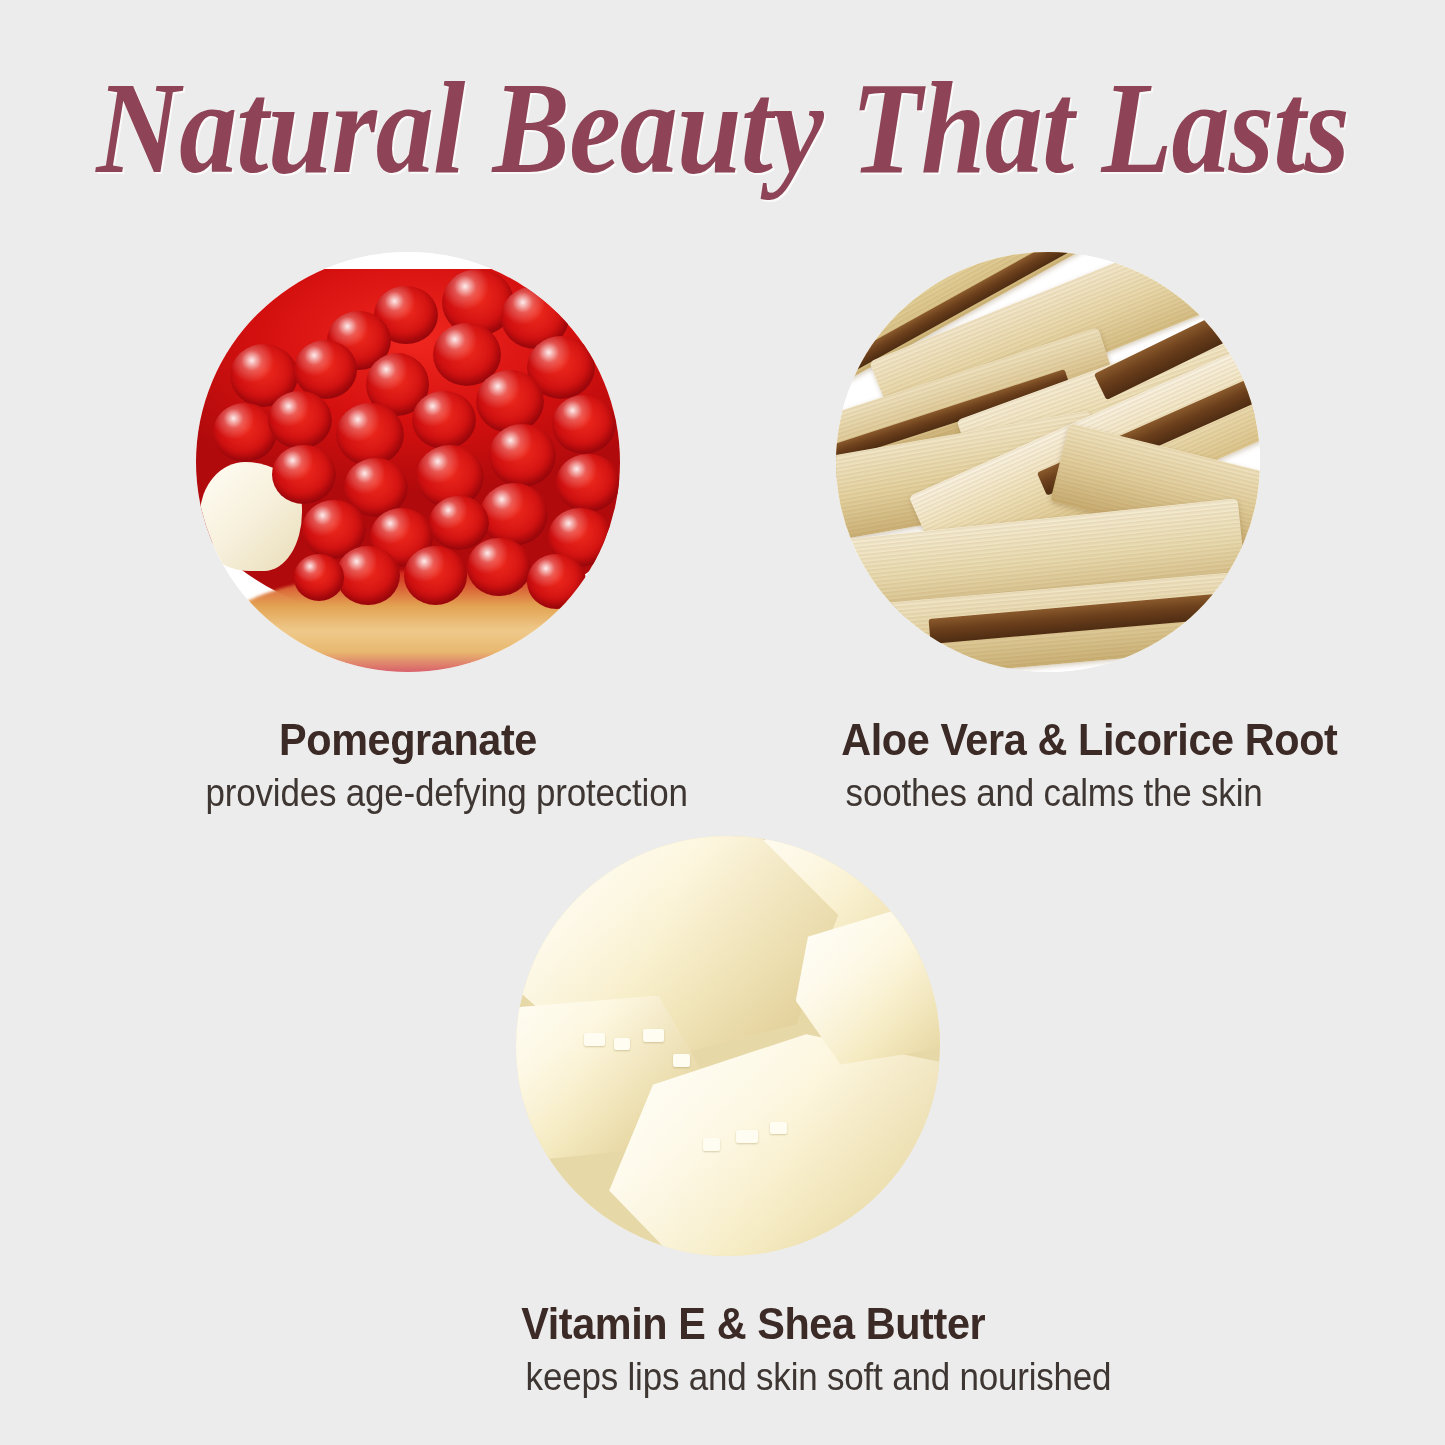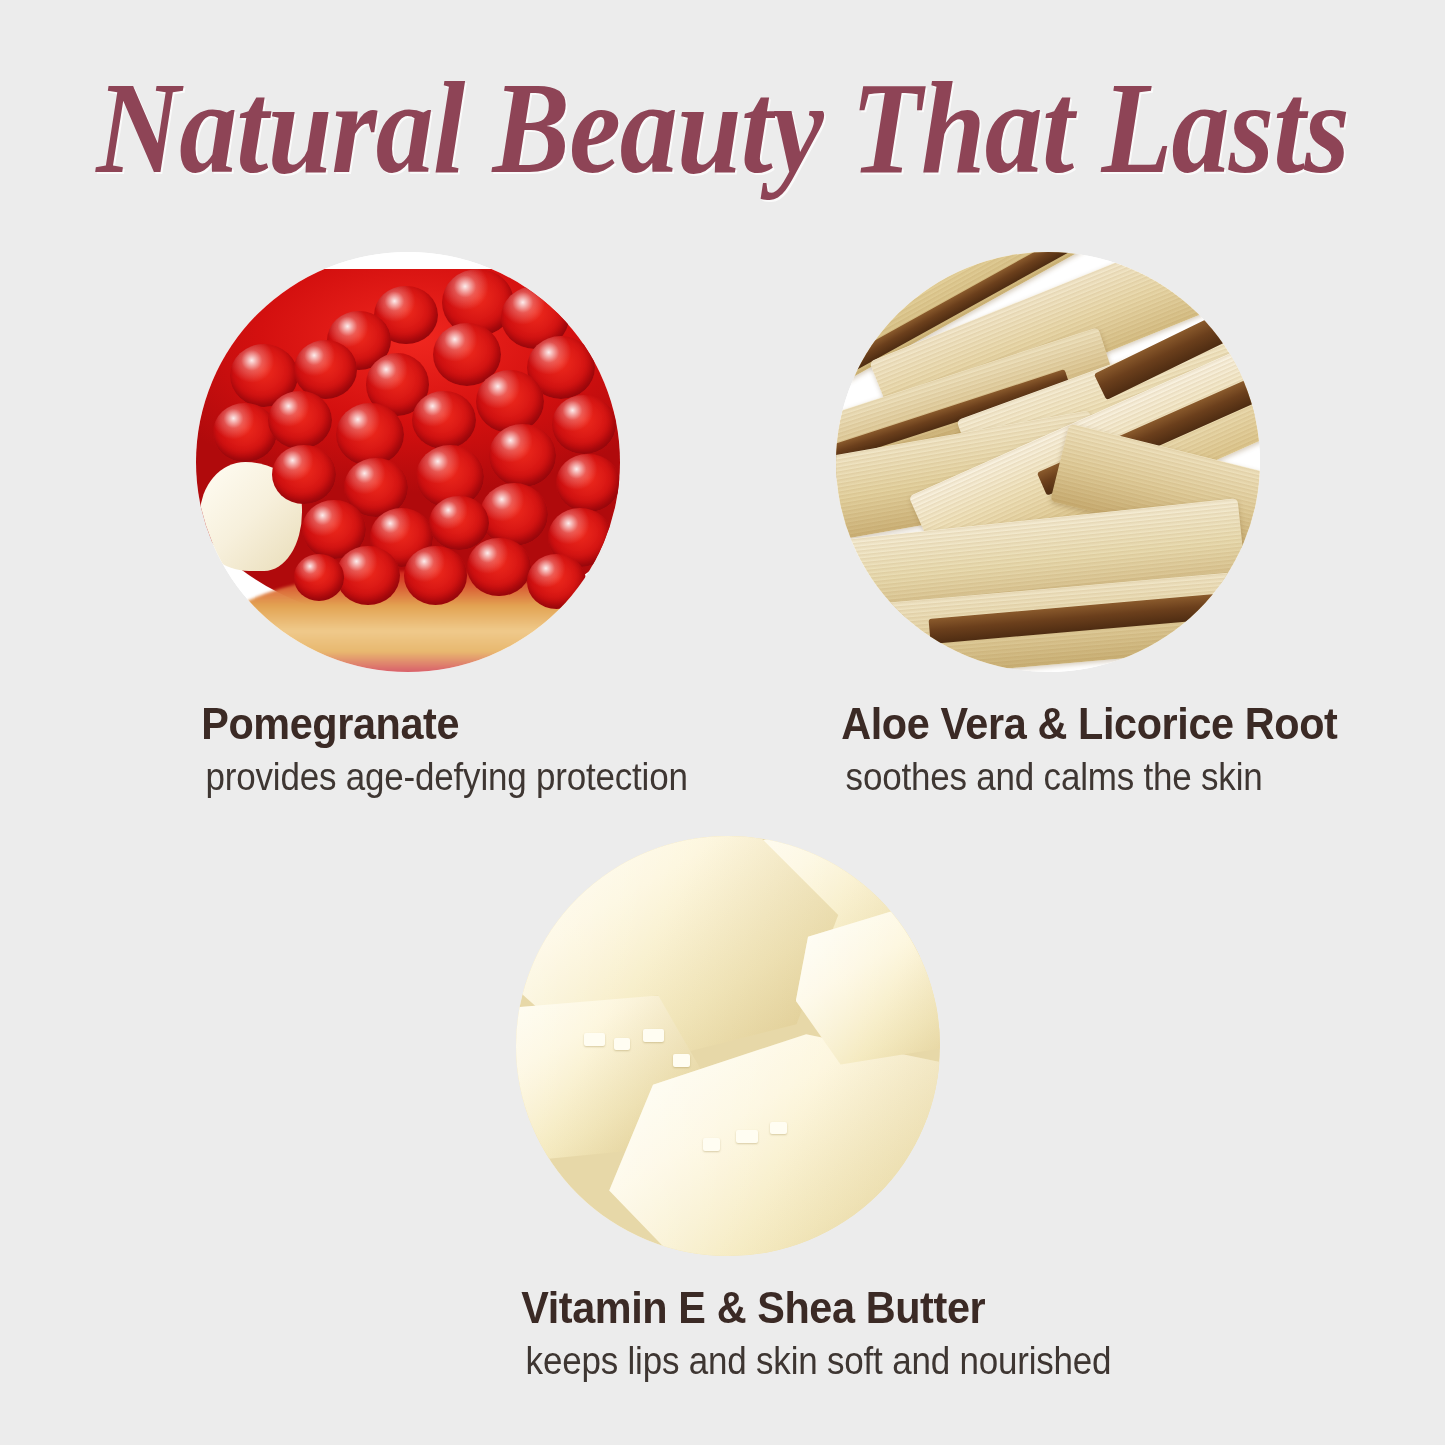--- a/index.html
+++ b/index.html
@@ -129,21 +129,21 @@
     background:linear-gradient(115deg, rgba(255,255,255,0.65) 0%, rgba(255,255,255,0.05) 48%, rgba(190,160,95,0.28) 100%);
   }
   .crumb {
     position:absolute;
     background:#fffdf2;
     border-radius:2px;
     box-shadow:0 1px 2px rgba(150,125,60,0.35);
   }
 
   
-  .caption { margin-top:28px; }
+  .caption { margin-top:44px; text-align:center; }
 
   .ingredient-name {
     font-family:"Liberation Sans", sans-serif;
     font-weight:700;
     font-size:44px;
     line-height:1.08;
     color:#3b2a25;
     letter-spacing:-0.4px;
     transform:scaleX(0.94);
     white-space:nowrap;

